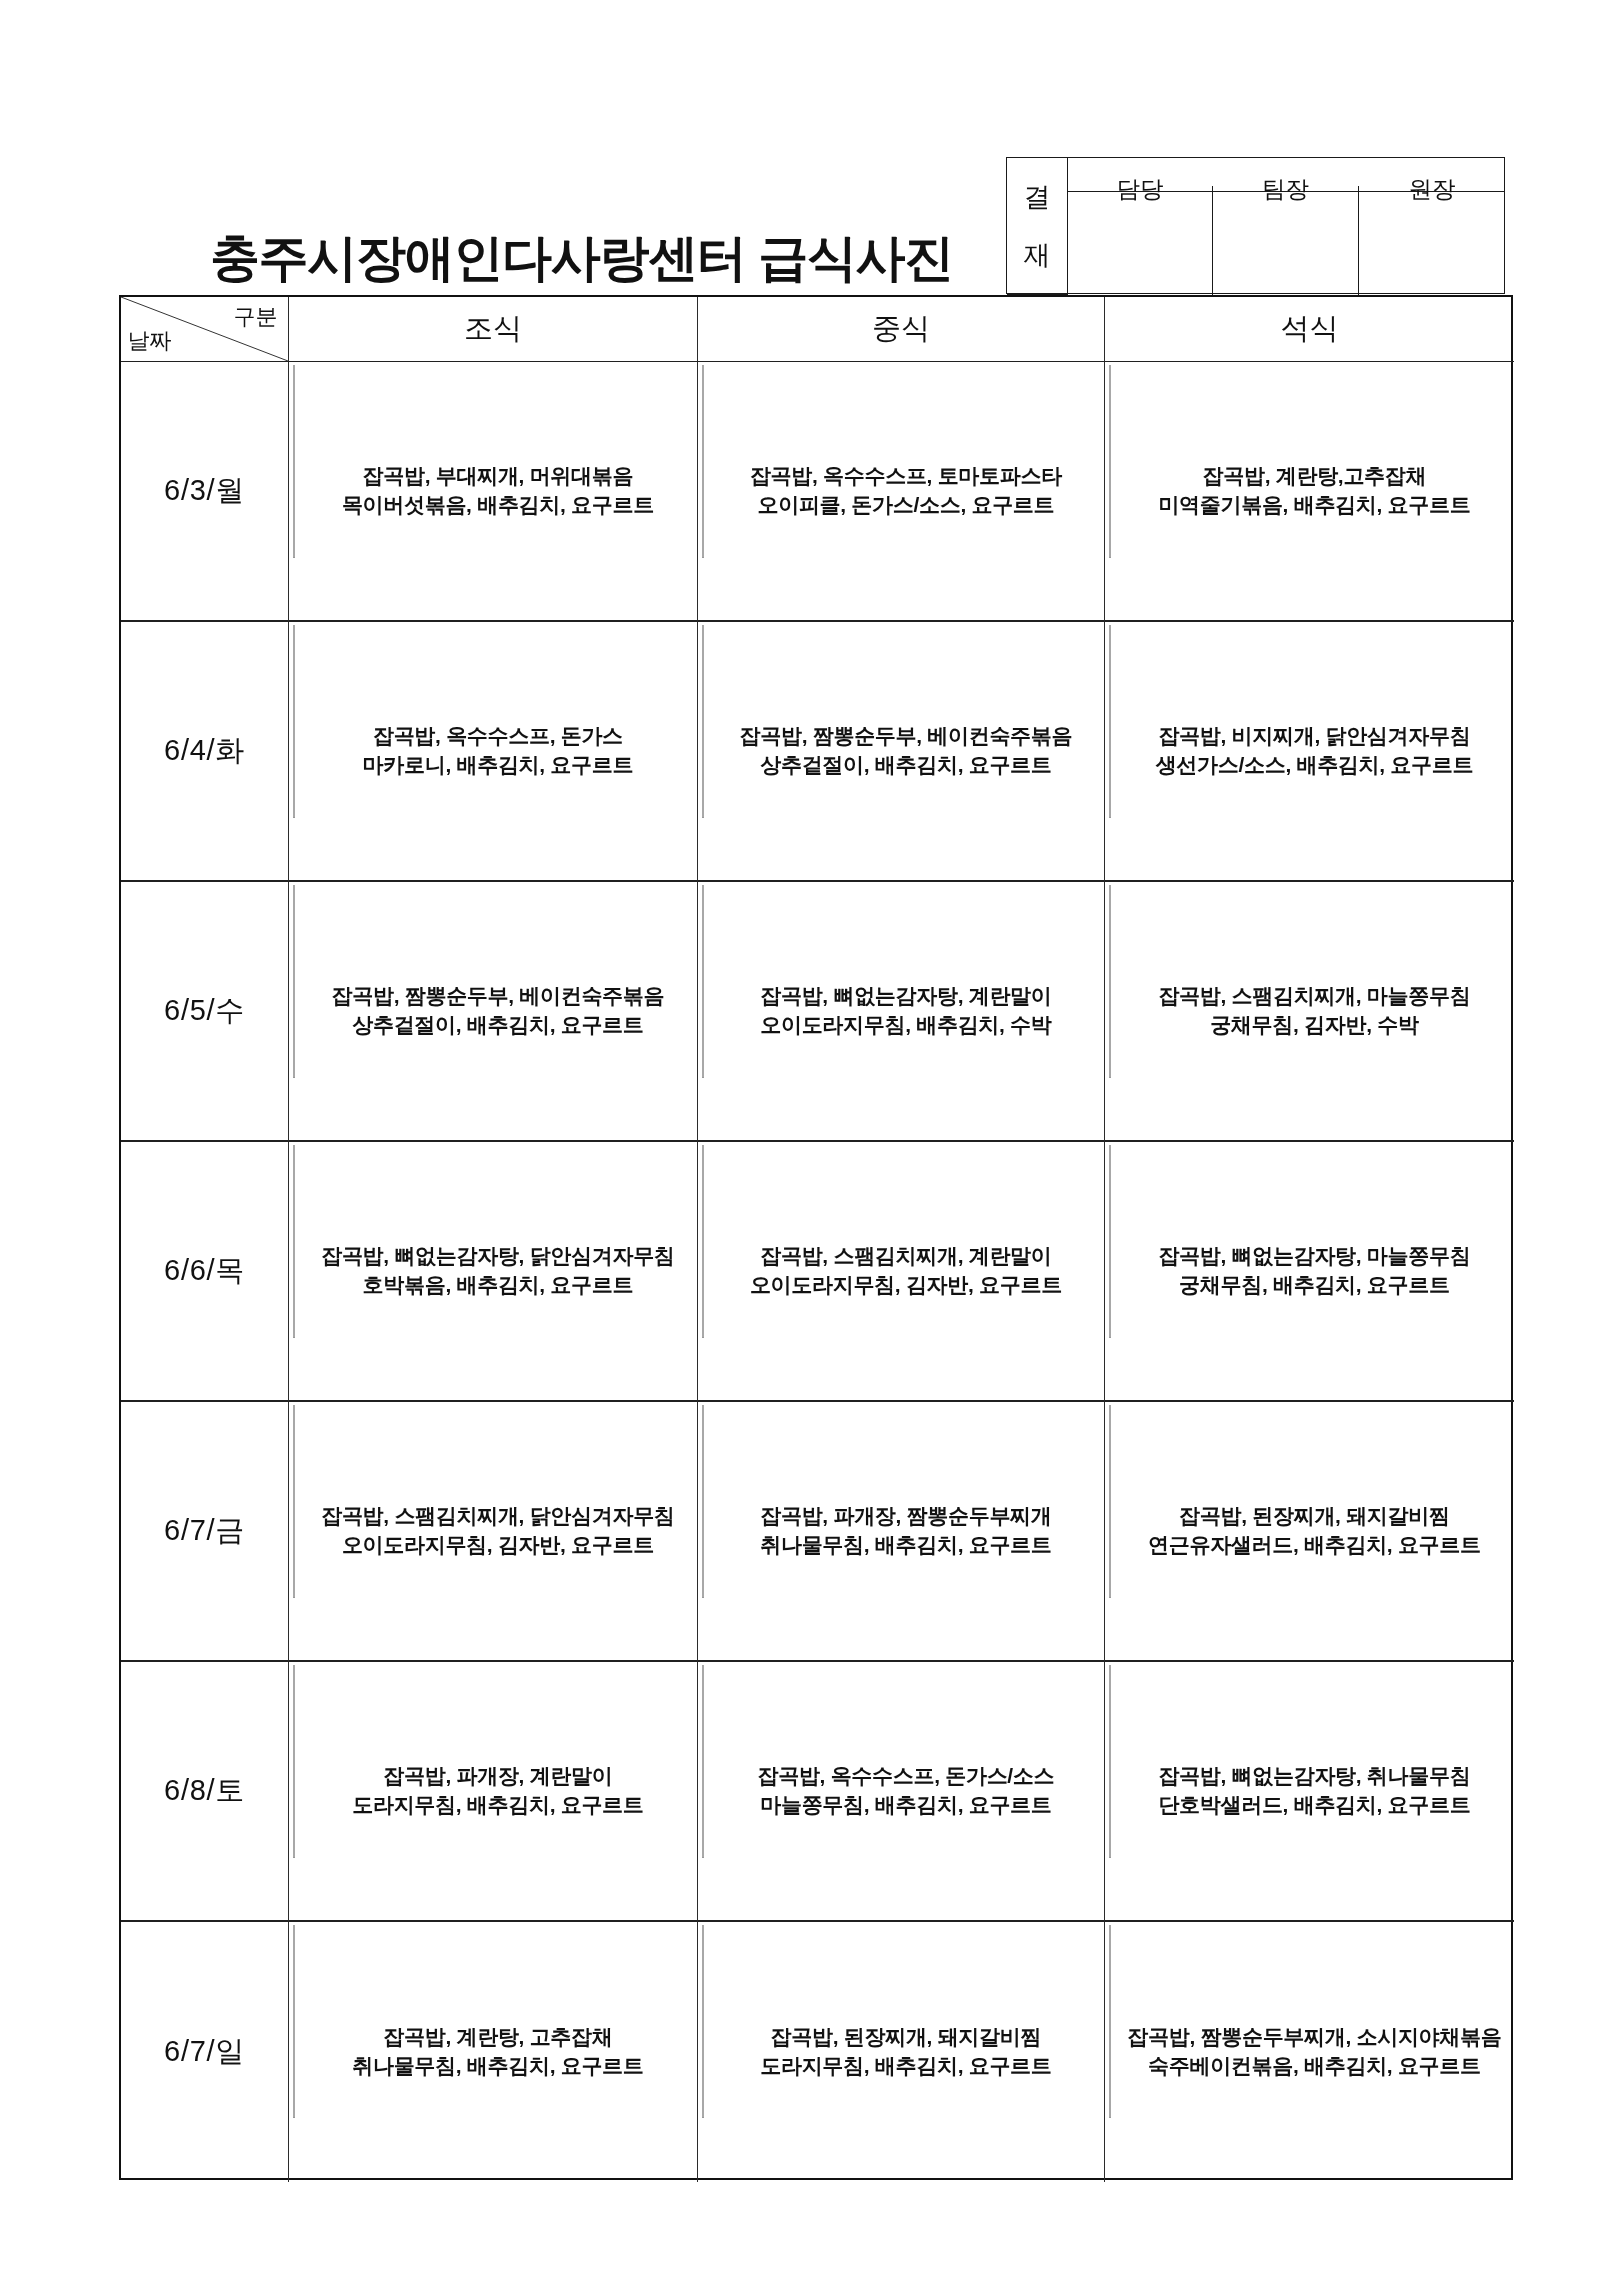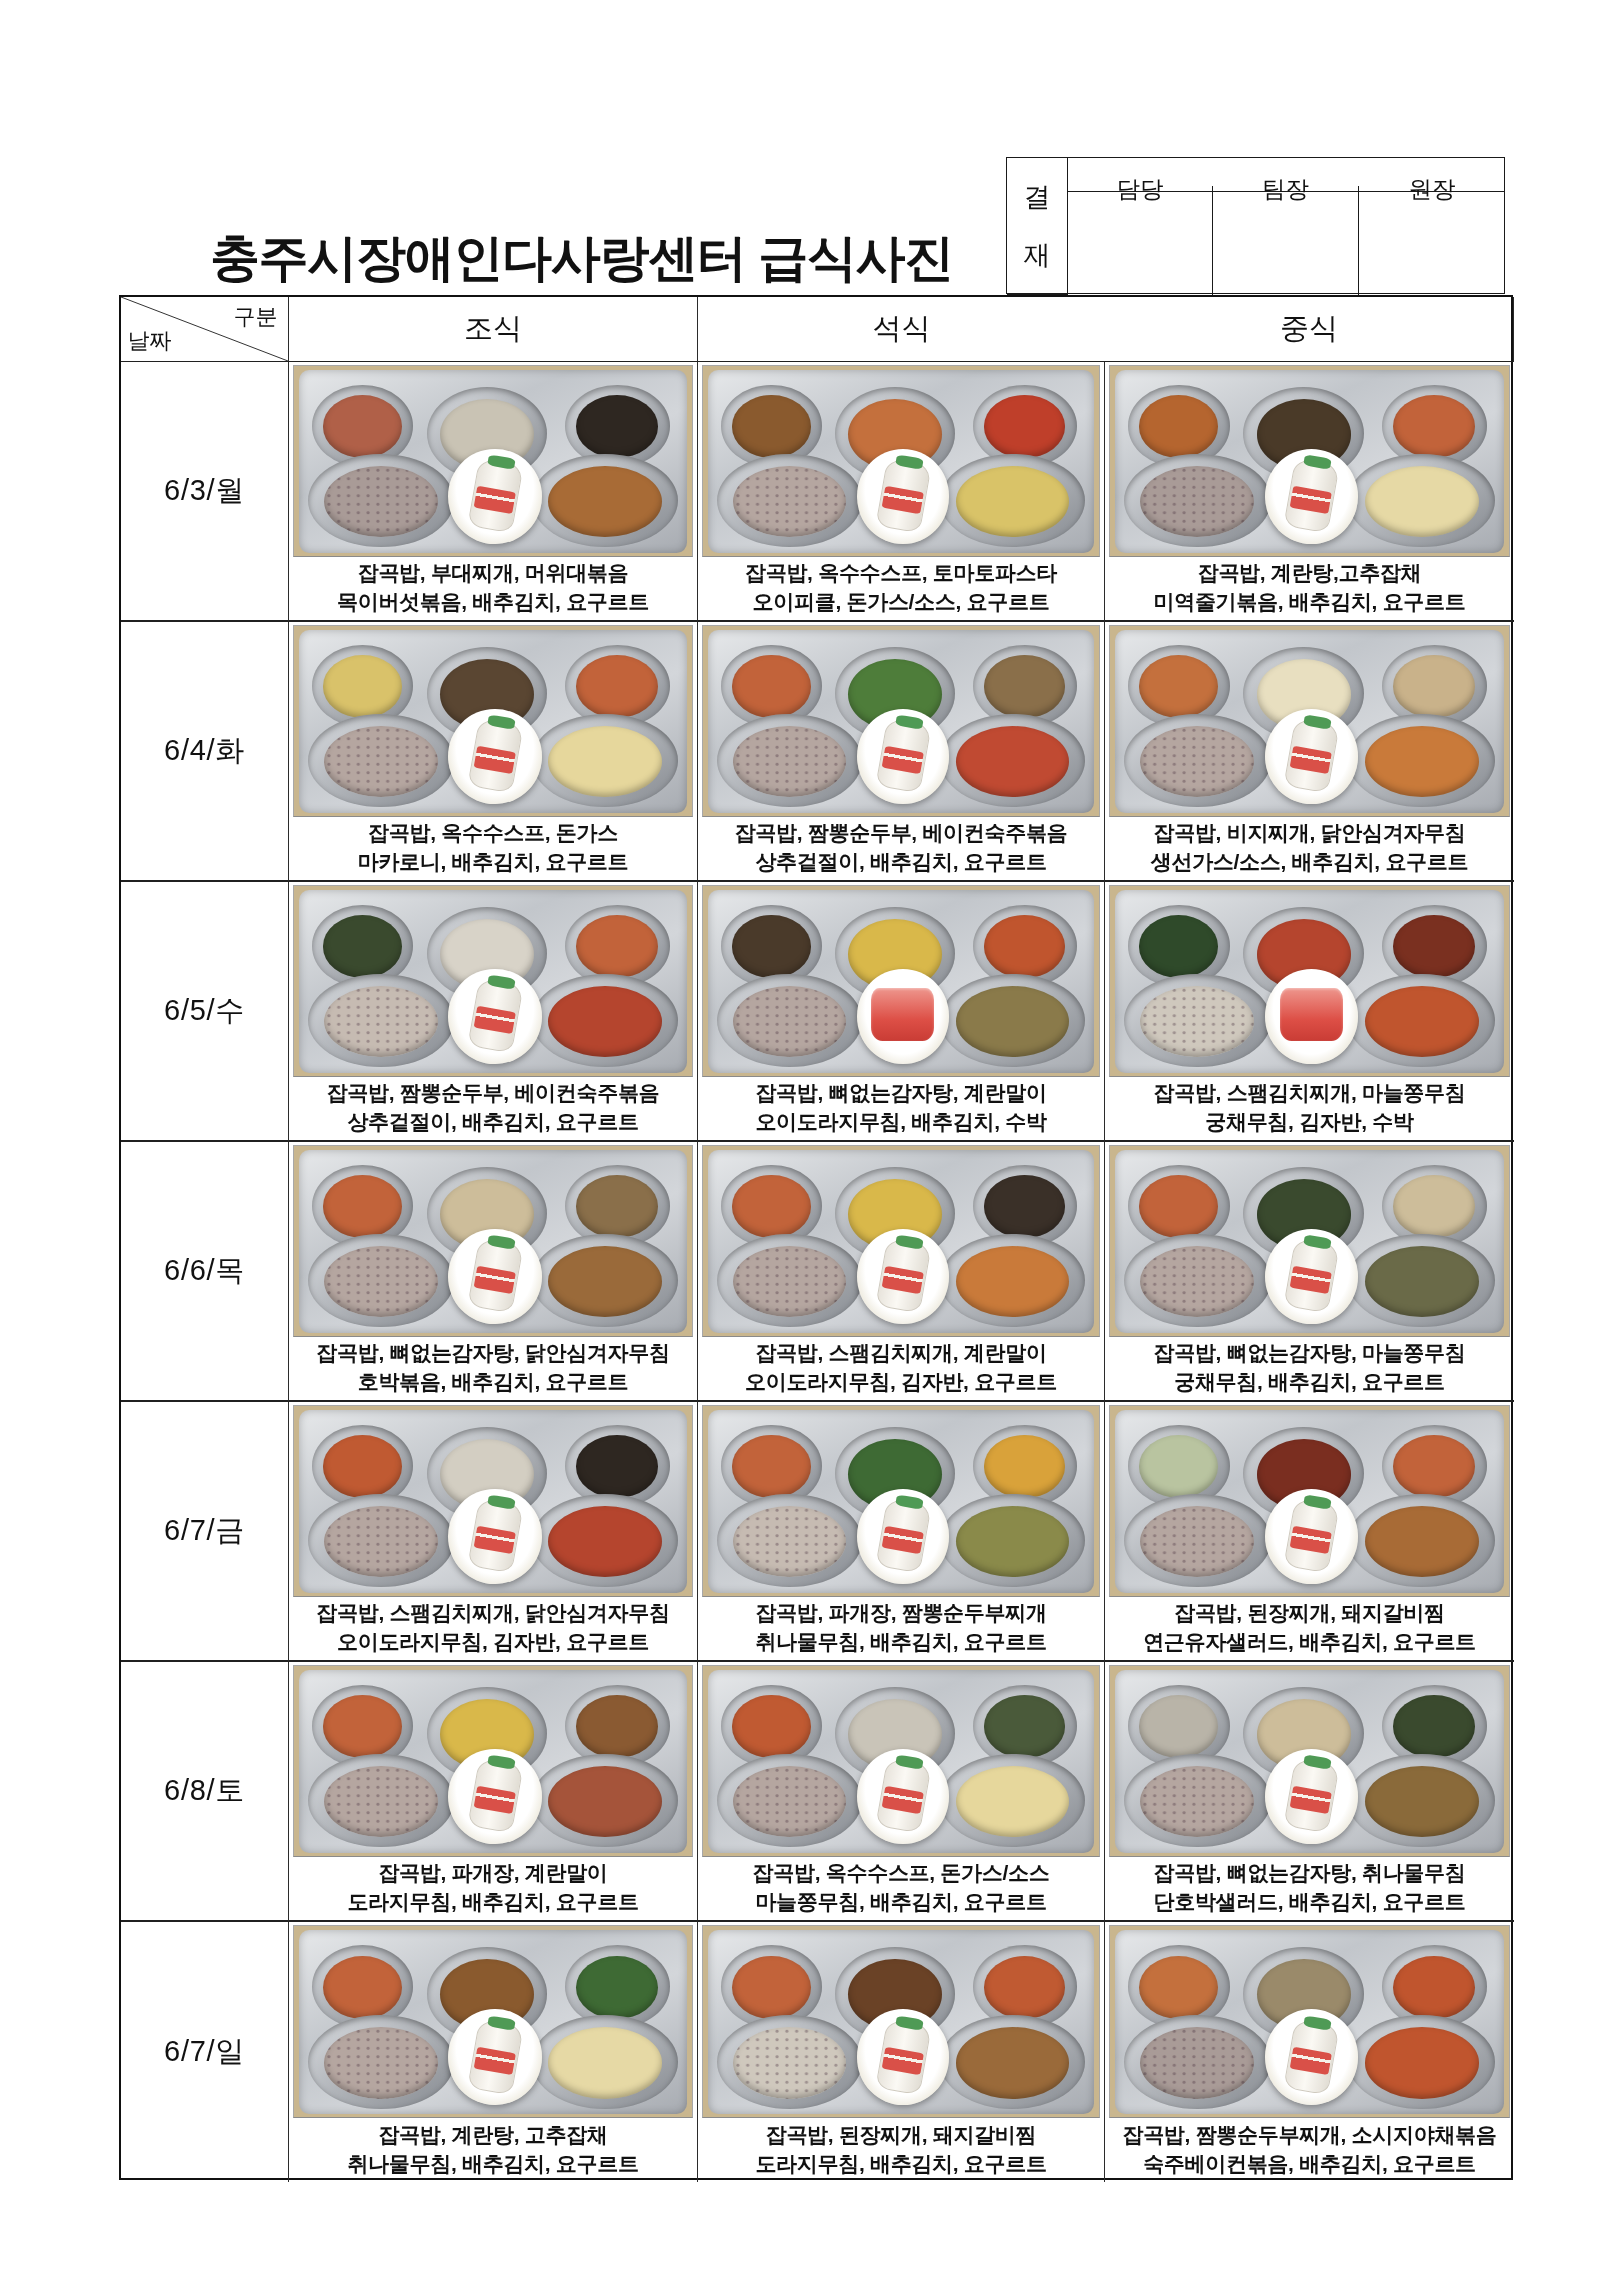--- a/index.html
+++ b/index.html
@@ -35,21 +35,21 @@
   .hcell{border-bottom:1.3px solid #202020;display:flex;align-items:center;justify-content:center;
          font-size:29px;font-weight:500;text-align:right;}
   .corner{position:relative;}
   .corner svg{position:absolute;inset:0;width:100%;height:100%;}
   .corner .c-top{position:absolute;top:5.2px;right:10.4px;font-size:22px;font-weight:500;}
   .corner .c-bottom{position:absolute;bottom:5.2px;left:6.5px;font-size:22px;font-weight:500;}
 
   .date-cell{display:flex;align-items:center;justify-content:center;}
   .date-text{font-size:29px;font-weight:500;letter-spacing:0.7px;}
 
-  .meal-cell{display:flex;flex-direction:column;}
+  .meal-cell{display:flex;flex-direction:row;}
   .photo{height:193px;margin:3.3px 3.9px 0 3.9px;position:relative;background:#c9b68e;
          border:0.7px solid #a8a8a8;border-bottom:1.3px solid #8a8a8a;box-sizing:border-box;overflow:hidden;}
   .tray{position:absolute;left:1.2%;top:2%;right:1.2%;bottom:1.5%;border-radius:10.4px;
         background:linear-gradient(155deg,#e6e8ea 0%,#c2c6cb 35%,#d3d6da 60%,#a7abb1 100%);
         box-shadow:inset 0 0 9px rgba(0,0,0,.25);}
   .well{position:absolute;border-radius:50%;
         background:linear-gradient(145deg,#d9dce0,#85898f);
         box-shadow:inset 0 2.6px 6.5px rgba(0,0,0,.38);}
   .well .food{position:absolute;left:11%;top:13%;right:11%;bottom:11%;border-radius:50%;
               background:var(--food,#999);box-shadow:inset 0 -3.3px 7.8px rgba(0,0,0,.28);}
@@ -100,22 +100,22 @@
 
   <div class="menu-table" id="menu-table">
     <div class="cell hcell corner">
       <svg viewBox="0 0 100 100" preserveAspectRatio="none">
         <line x1="0" y1="0" x2="100" y2="100" stroke="#333" stroke-width="1" vector-effect="non-scaling-stroke"></line>
       </svg>
       <span class="c-top">구분</span>
       <span class="c-bottom">날짜</span>
     </div>
     <div class="cell hcell">조식</div>
+    <div class="cell hcell">중식</div>
     <div class="cell hcell lastcol">석식</div>
-    <div class="cell hcell">중식</div>
   <div class="cell date-cell">
         <div class="date-text">6/3/월</div>
       </div>
       <div class="cell meal-cell">
         <div class="photo">
           <div class="tray">
             <div class="well w-tl">
               <div class="food" style="--food: #b06048;"></div>
             </div>
             <div class="well w-tm">

